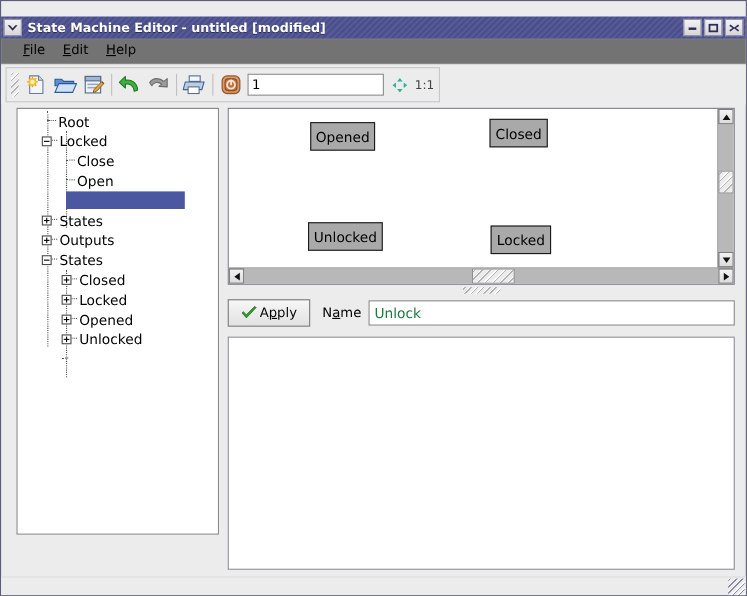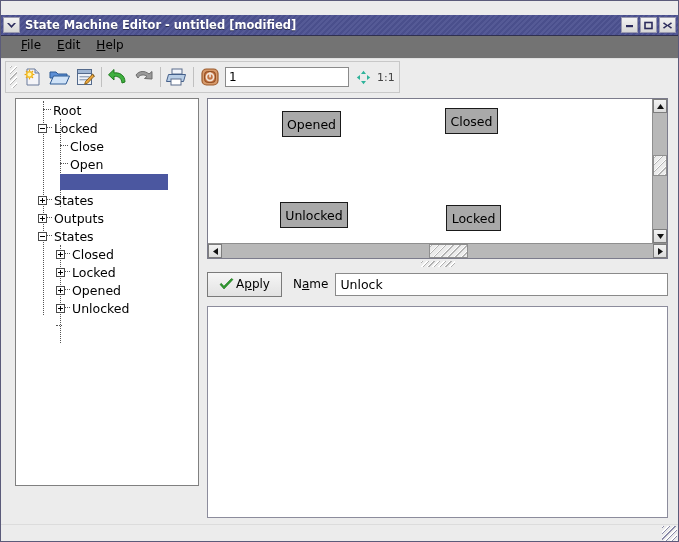--- a/index.html
+++ b/index.html
@@ -377,21 +377,21 @@
   #name-label u { text-decoration: underline; }
   #name-input {
     flex: 1 1 auto;
     height: 23px;
     border: 1px solid #8a8a8a;
     background: #ffffff;
     font-family: "DejaVu Sans", sans-serif;
     font-size: 12.5px;
     padding: 0 4px;
     box-sizing: border-box;
-    color: #000000;
+    color: #15803d;
     min-width: 0;
   }
 
   
   #detail-panel {
     flex: 1 1 auto;
     margin-top: 7px;
     border: 1px solid #8c8c9c;
     background: #ffffff;
     box-sizing: border-box;

